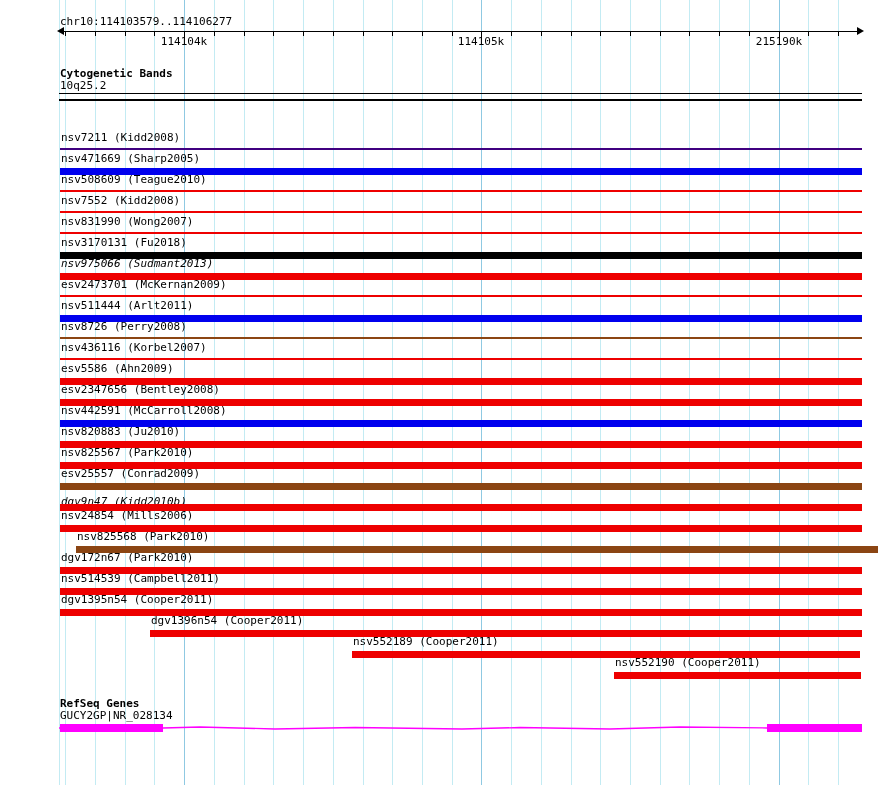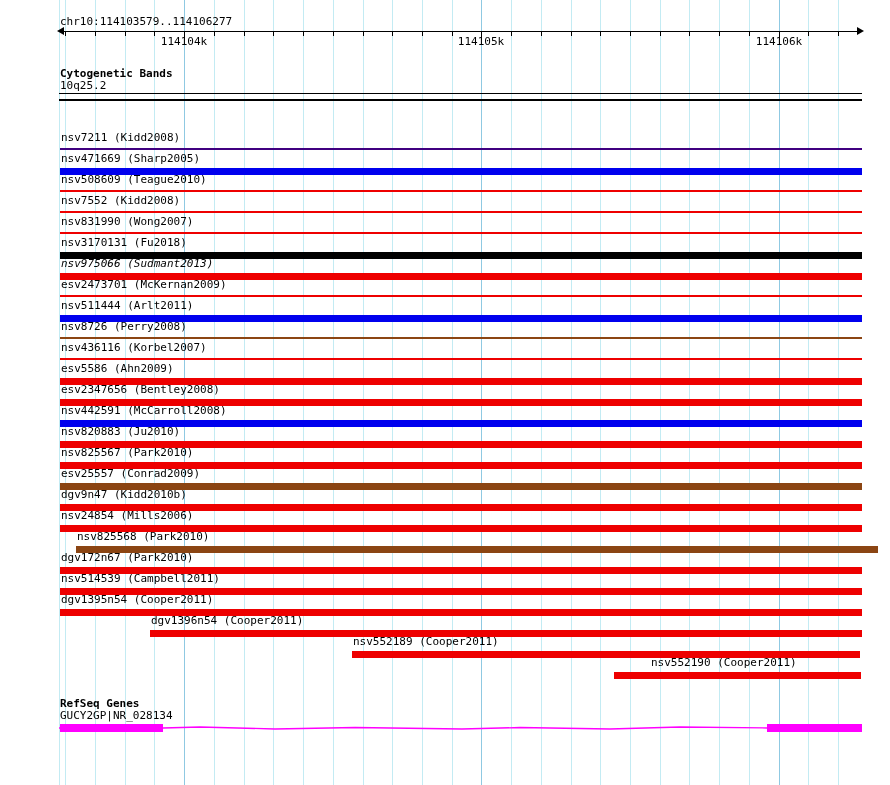--- a/index.html
+++ b/index.html
@@ -89,21 +89,21 @@
       <div class="tick" style="left: 689.4px; top: 31px; height: 5px;"></div>
       <div class="tick" style="left: 719.1px; top: 31px; height: 5px;"></div>
       <div class="tick" style="left: 748.9px; top: 31px; height: 5px;"></div>
       <div class="tick" style="left: 778.6px; top: 31px; height: 9px;"></div>
       <div class="tick" style="left: 808.3px; top: 31px; height: 5px;"></div>
       <div class="tick" style="left: 838px; top: 31px; height: 5px;"></div>
     </div>
   <div id="ruler-labels">
       <div class="ruler-label" style="left: 184px; top: 36px;">114104k</div>
       <div class="ruler-label" style="left: 481px; top: 36px;">114105k</div>
-      <div class="ruler-label" style="left: 779px; top: 36px;">114106k</div>
+      <div class="ruler-label" style="left: 779px; top: 36px;">215190k</div>
     </div>
 
   <div class="txt bold" style="left:60px;top:68px;">Cytogenetic Bands</div>
   <div class="txt" style="left:60px;top:80px;">10q25.2</div>
   <div class="bandline" style="left:59px;top:93px;width:803px;height:1px;"></div>
   <div class="bandline" style="left:59px;top:99px;width:803px;height:2px;"></div>
 
   <div id="dgv-rows">
       <div style="position: absolute; left: 0px; top: 131px; width: 890px; height: 21px;">
         <div class="txt" style="left: 61px; top: 1px;">nsv7211 (Kidd2008)</div>
@@ -167,21 +167,21 @@
       </div>
       <div style="position: absolute; left: 0px; top: 446px; width: 890px; height: 21px;">
         <div class="txt" style="left: 61px; top: 1px;">nsv825567 (Park2010)</div>
         <div class="variant-bar" title="nsv825567 (Park2010)" style="left: 60px; width: 802px; top: 16px; height: 7px; background: rgb(238, 0, 0);"></div>
       </div>
       <div style="position: absolute; left: 0px; top: 467px; width: 890px; height: 21px;">
         <div class="txt" style="left: 61px; top: 1px;">esv25557 (Conrad2009)</div>
         <div class="variant-bar" title="esv25557 (Conrad2009)" style="left: 60px; width: 802px; top: 16px; height: 7px; background: rgb(139, 69, 19);"></div>
       </div>
       <div style="position: absolute; left: 0px; top: 488px; width: 890px; height: 21px;">
-        <div class="txt" style="left: 61px; top: 1px;">dgv9n47 (Kidd2010b)</div>
+        <div class="txt" style="left: 61px; top: 8px; font-style: italic;">dgv9n47 (Kidd2010b)</div>
         <div class="variant-bar" title="dgv9n47 (Kidd2010b)" style="left: 60px; width: 802px; top: 16px; height: 7px; background: rgb(238, 0, 0);"></div>
       </div>
       <div style="position: absolute; left: 0px; top: 509px; width: 890px; height: 21px;">
         <div class="txt" style="left: 61px; top: 1px; text-align: center;">nsv24854 (Mills2006)</div>
         <div class="variant-bar" title="nsv24854 (Mills2006)" style="left: 60px; width: 802px; top: 16px; height: 7px; background: rgb(238, 0, 0);"></div>
       </div>
       <div style="position: absolute; left: 0px; top: 530px; width: 890px; height: 21px; margin-left: 16px;">
         <div class="txt" style="left: 61px; top: 1px;">nsv825568 (Park2010)</div>
         <div class="variant-bar" title="nsv825568 (Park2010)" style="left: 60px; width: 802px; top: 16px; height: 7px; background: rgb(139, 69, 19);"></div>
       </div>
@@ -199,21 +199,21 @@
       </div>
       <div style="position: absolute; left: 0px; top: 614px; width: 890px; height: 21px;">
         <div class="txt" style="left: 151px; top: 1px;">dgv1396n54 (Cooper2011)</div>
         <div class="variant-bar" title="dgv1396n54 (Cooper2011)" style="left: 150px; width: 712px; top: 16px; height: 7px; background: rgb(238, 0, 0);"></div>
       </div>
       <div style="position: absolute; left: 0px; top: 635px; width: 724px; height: 21px;">
         <div class="txt" style="left: 353px; top: 1px;">nsv552189 (Cooper2011)</div>
         <div class="variant-bar" title="nsv552189 (Cooper2011)" style="left: 352px; width: 508px; top: 16px; height: 7px; background: rgb(238, 0, 0);"></div>
       </div>
       <div style="position: absolute; left: 0px; top: 656px; width: 890px; height: 21px;">
-        <div class="txt" style="left: 615px; top: 1px; margin-left: 36px;">nsv552190 (Cooper2011)</div>
+        <div class="txt" style="left: 615px; top: 1px;">nsv552190 (Cooper2011)</div>
         <div class="variant-bar" title="nsv552190 (Cooper2011)" style="left: 614px; width: 247px; top: 16px; height: 7px; background: rgb(238, 0, 0);"></div>
       </div>
     </div>
 
   <div class="txt bold" style="left:60px;top:698px;">RefSeq Genes</div>
   <div class="txt" style="left:60px;top:710px;">GUCY2GP|NR_028134</div>
   <svg class="overlay" width="890" height="785">
     <polyline id="intron-line" fill="none" stroke="#ff00ff" stroke-width="1.3" points="59,728 163,728 200,727 275,729 355,727.5 462,729 520,727.5 610,729 680,727 767,728"></polyline>
   </svg>
   <div id="gene-exons">

